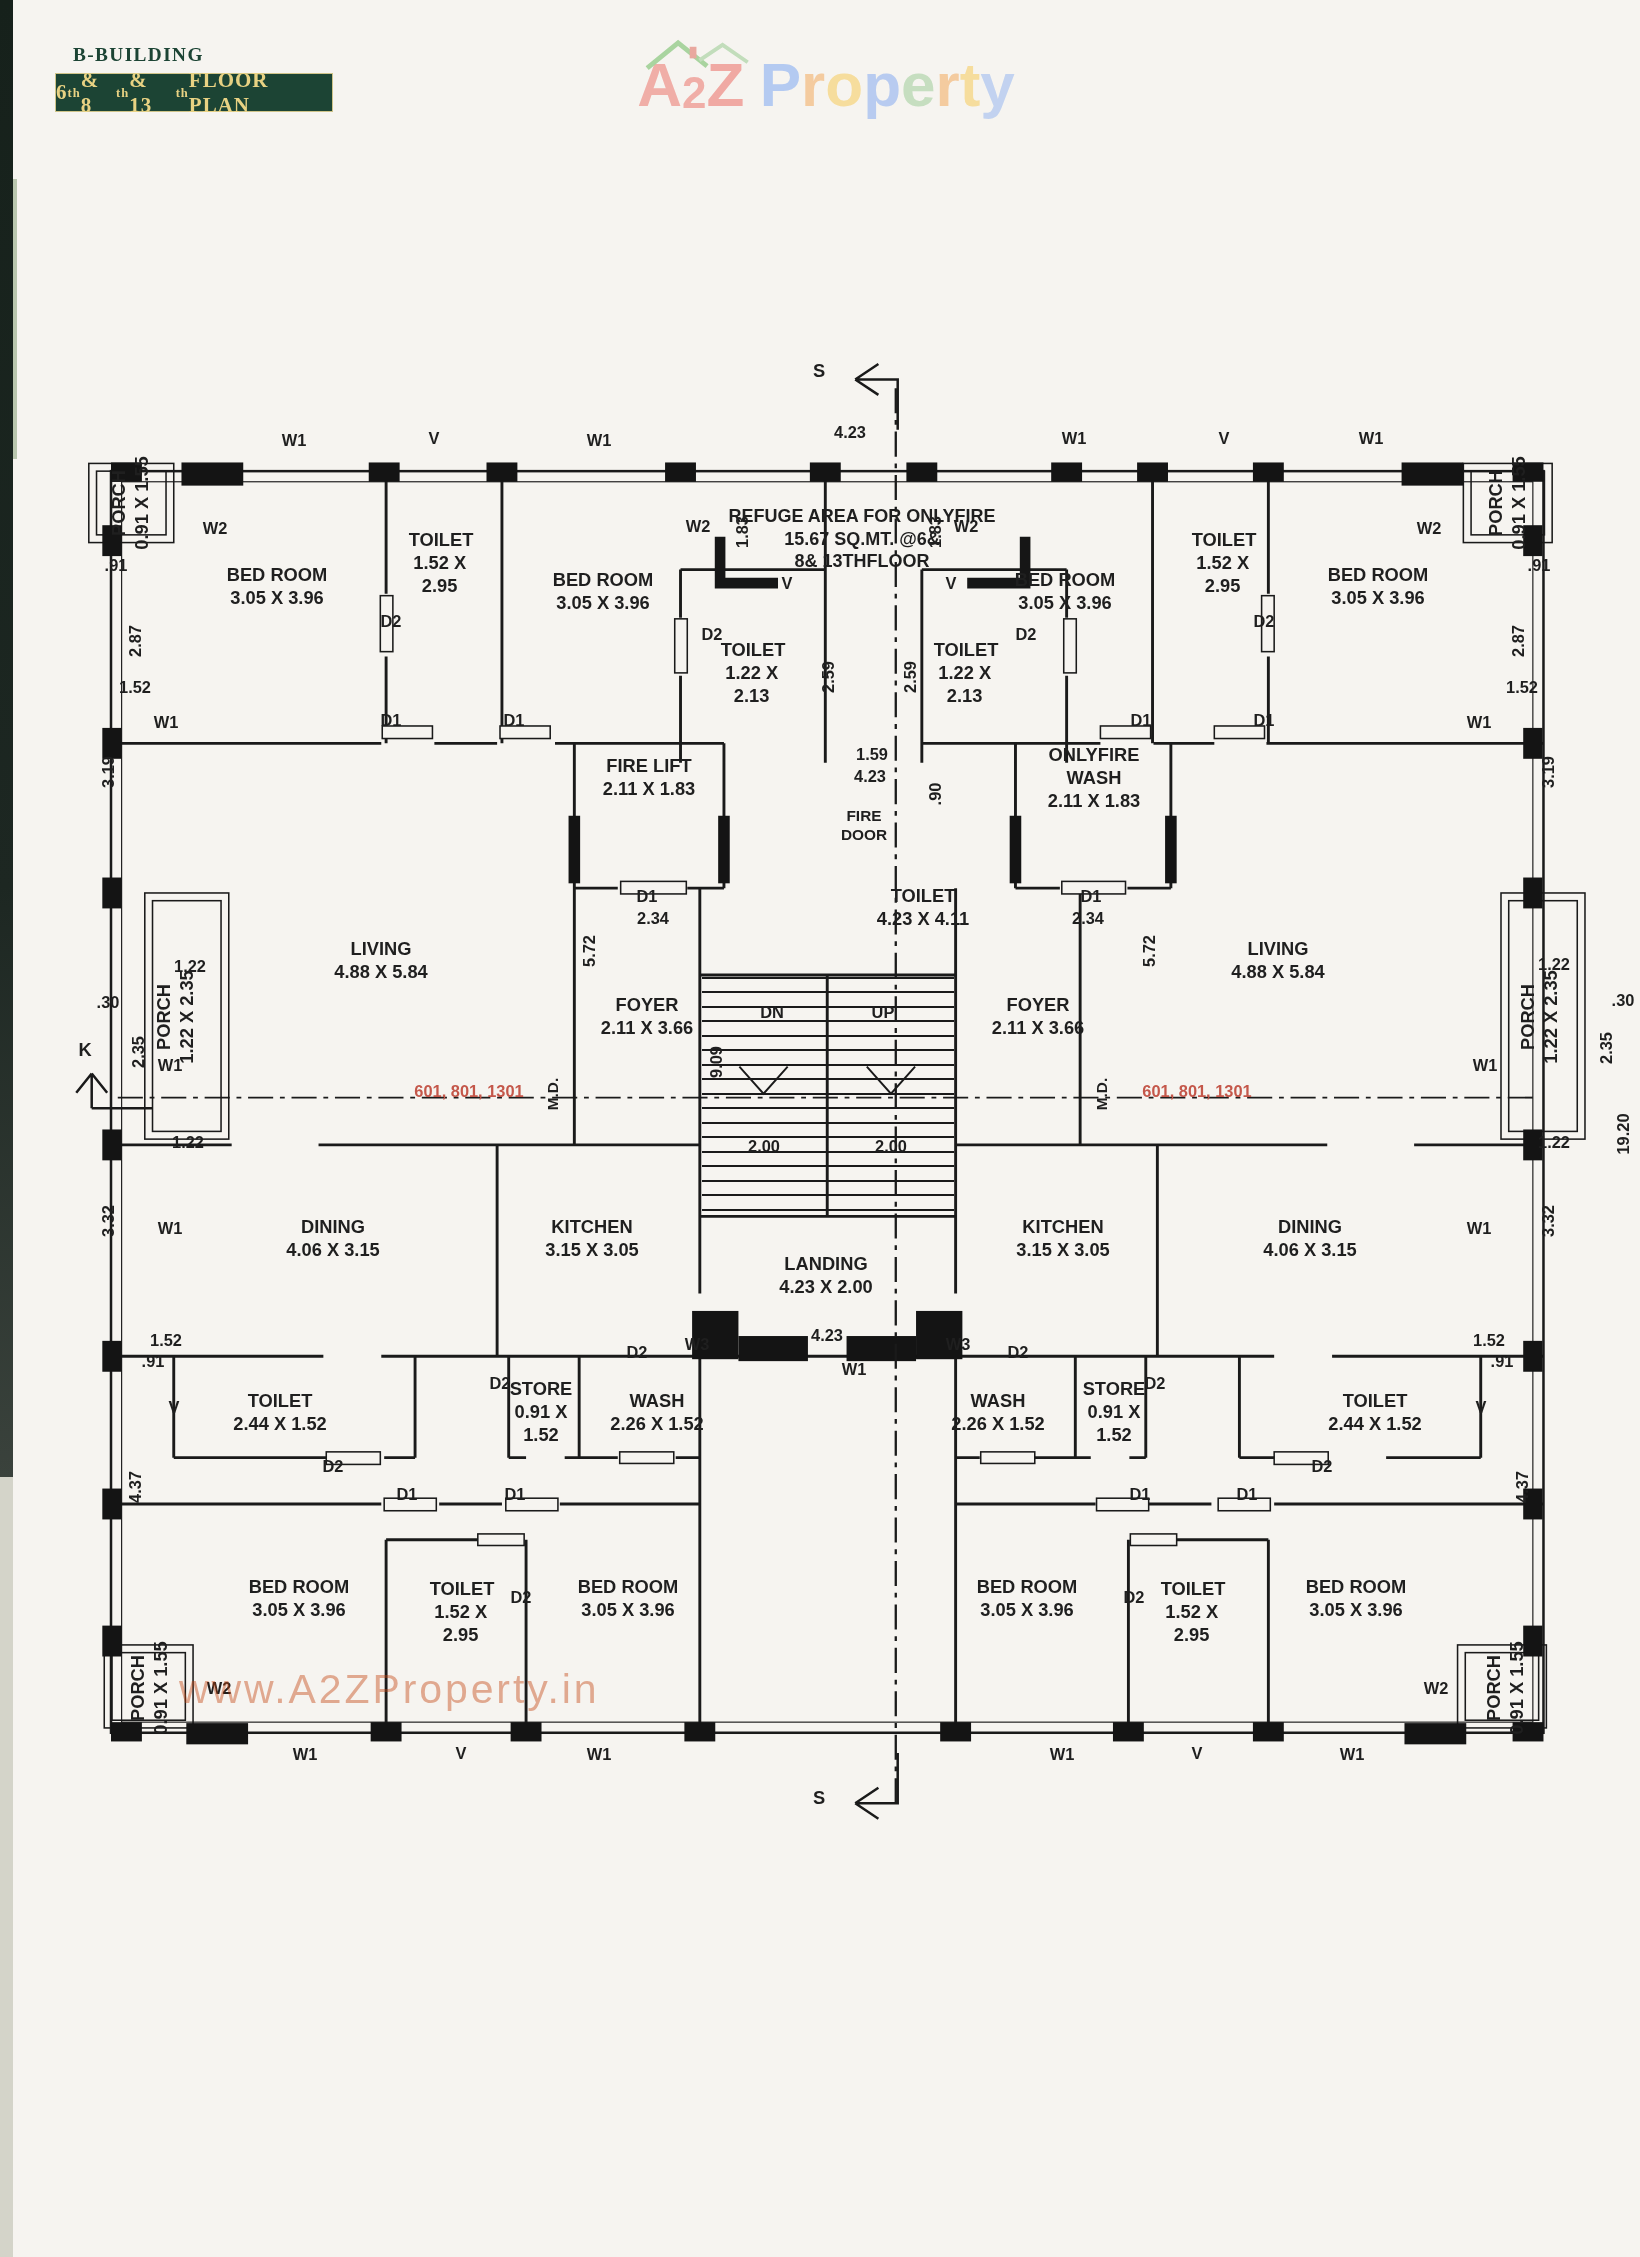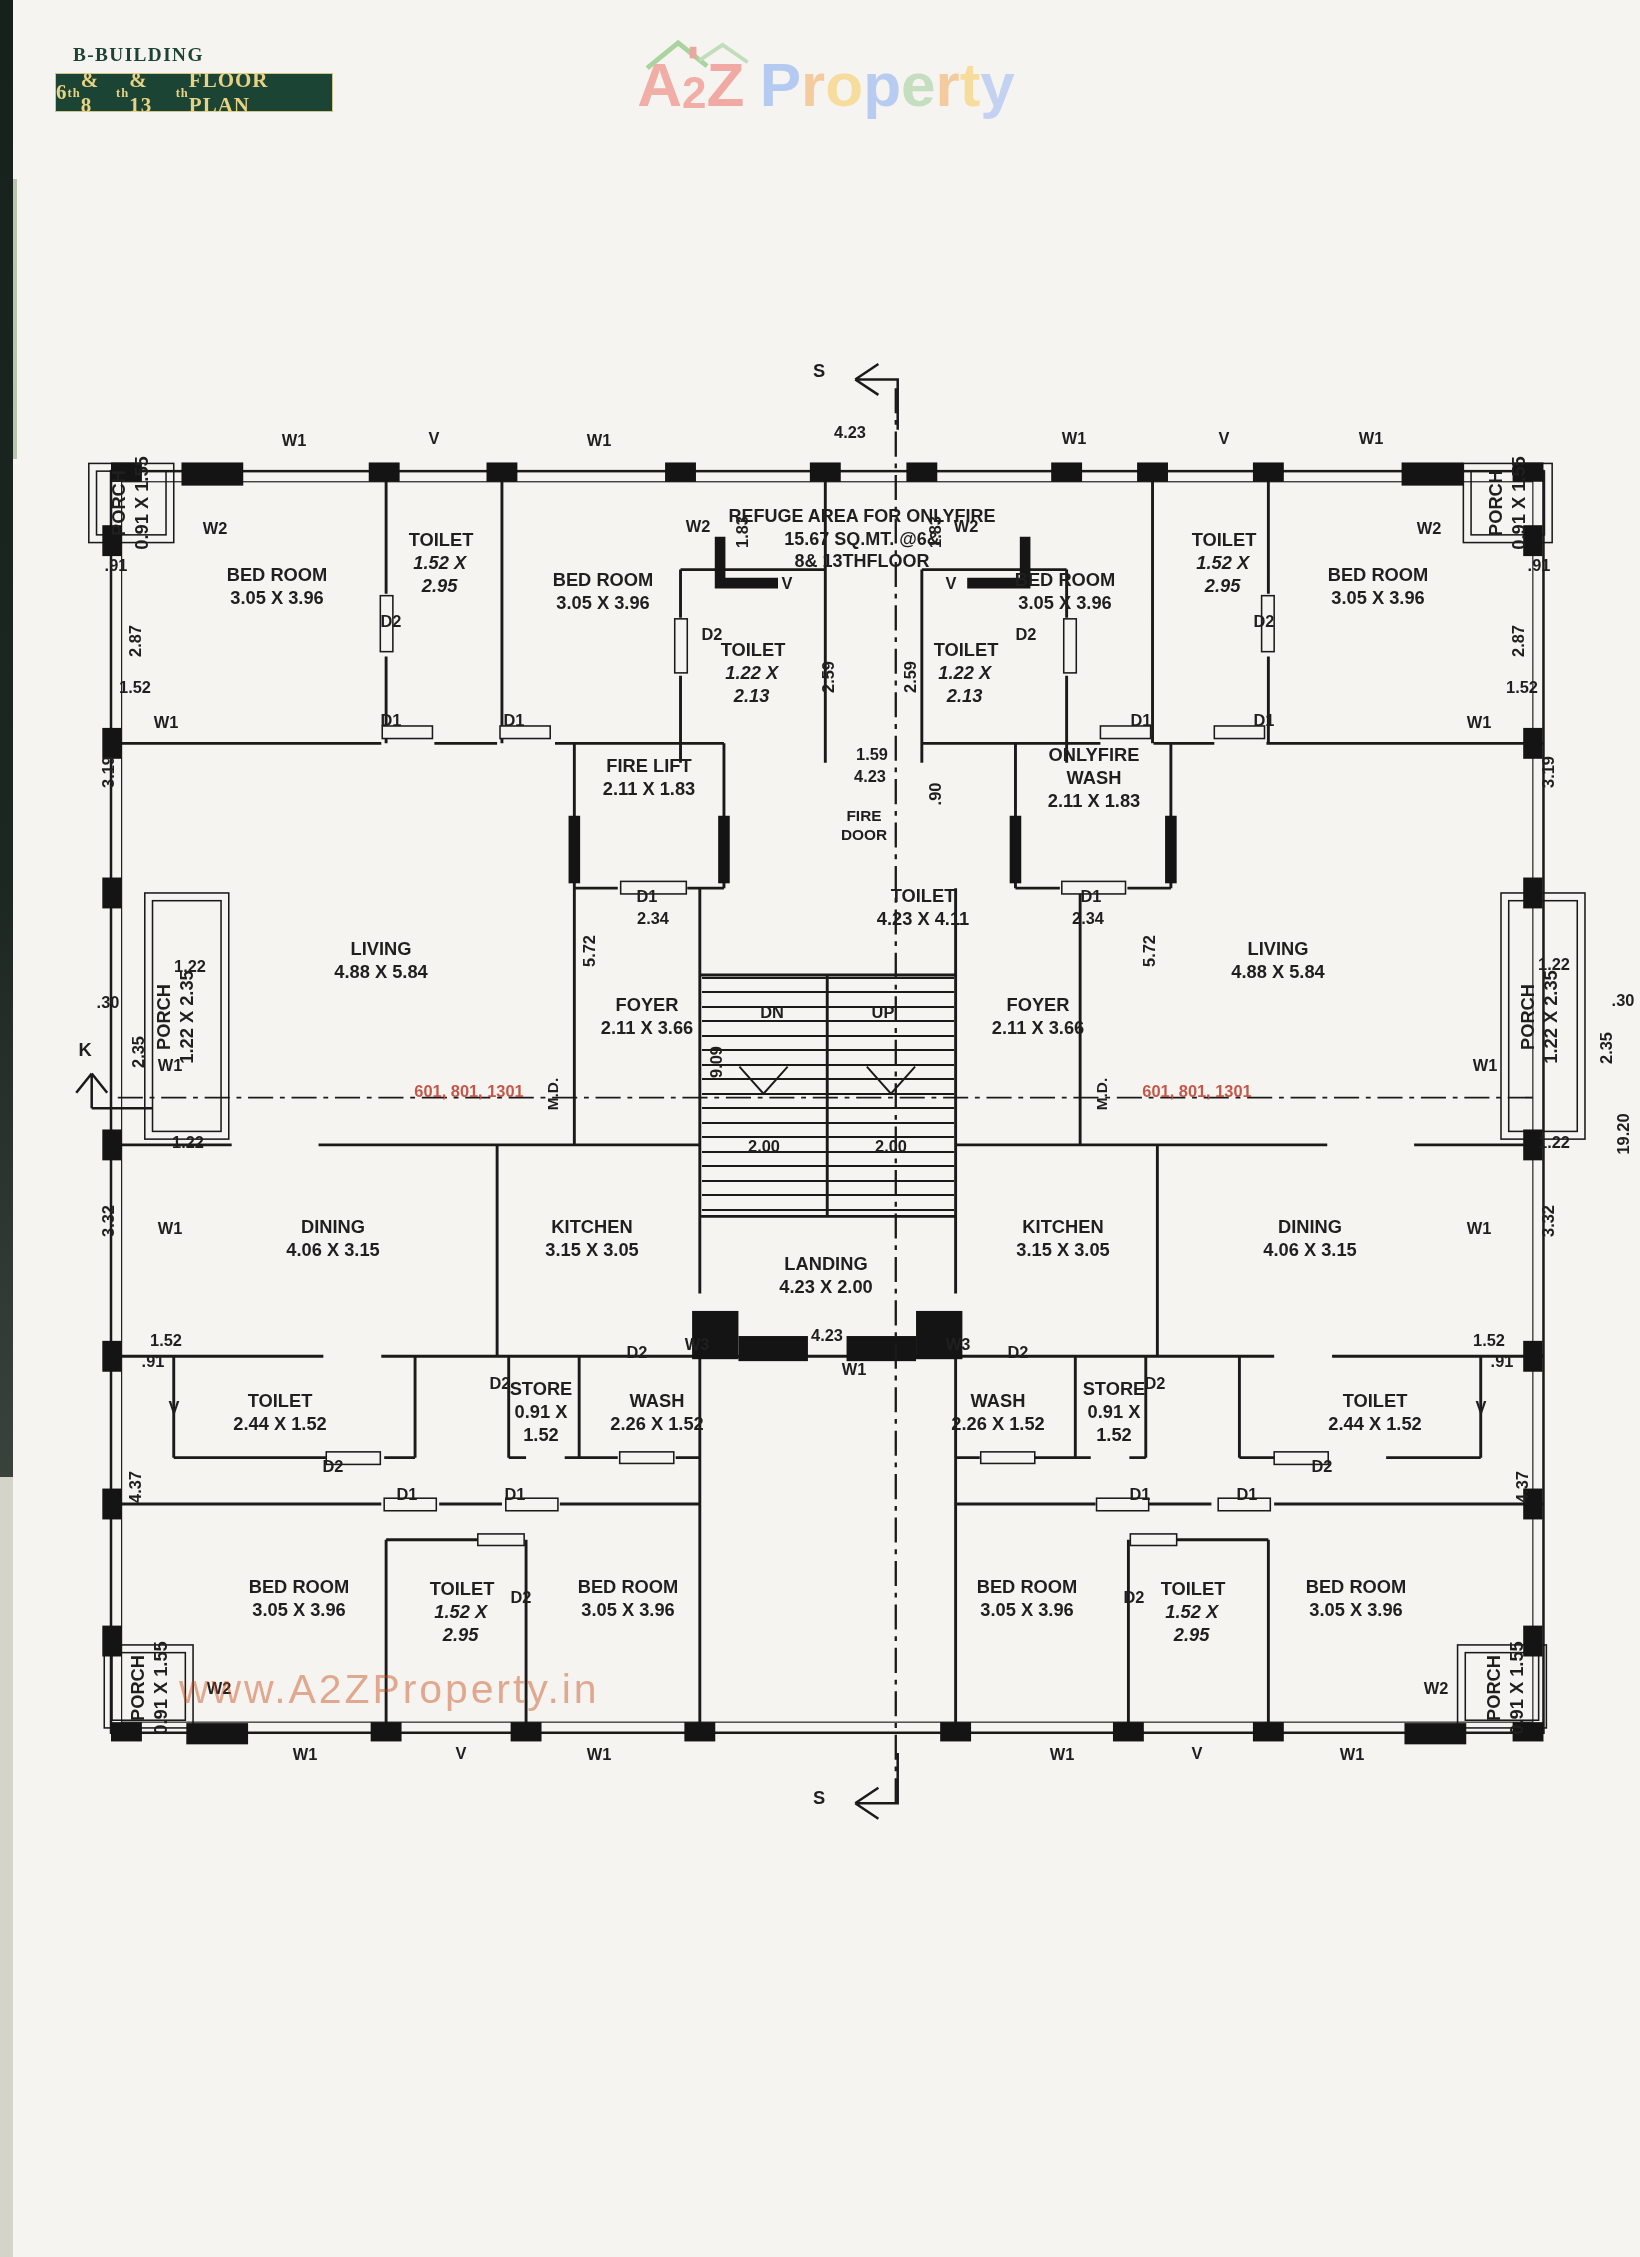--- a/index.html
+++ b/index.html
@@ -14,21 +14,21 @@
   .logo span{line-height:1;}
   .logo .l2{font-size:44px;margin-top:17.4px;}
   .logo .gap{width:15.4px;}
   .logo-house{position:absolute;left:7.7px;top:-19.3px;}
   .wm{position:absolute;left:179px;top:1666px;font:400 41px "Liberation Sans",sans-serif;letter-spacing:2.9px;opacity:.42;}
   svg.draw{position:absolute;left:0;top:0;}
   .lb{position:absolute;transform:translate(-50%,-50%);font:bold 16.4px "Liberation Sans",sans-serif;color:#1f1f1f;white-space:nowrap;text-align:center;line-height:1.25;}
   .rm{font-size:18.3px;}
   .rm span{display:block;}
   .rt{transform:translate(-50%,-50%) rotate(-90deg);}
-  .wr64{white-space:normal;width:62px;font-style:italic;}
+  .wr64{white-space:normal;width:62px;}
   .sm{font-size:15.4px;}
   .stairs{position:absolute;left:702px;top:977px;width:252px;height:238px;background:repeating-linear-gradient(180deg,#1a1a1a 0 1.9px,transparent 1.9px 14.5px);}
 </style>
 </head>
 <body>
 
 <div class="pg">
   <div class="edge-dark"></div>
   <div class="edge-light"></div>
   <div class="edge-green"></div>

